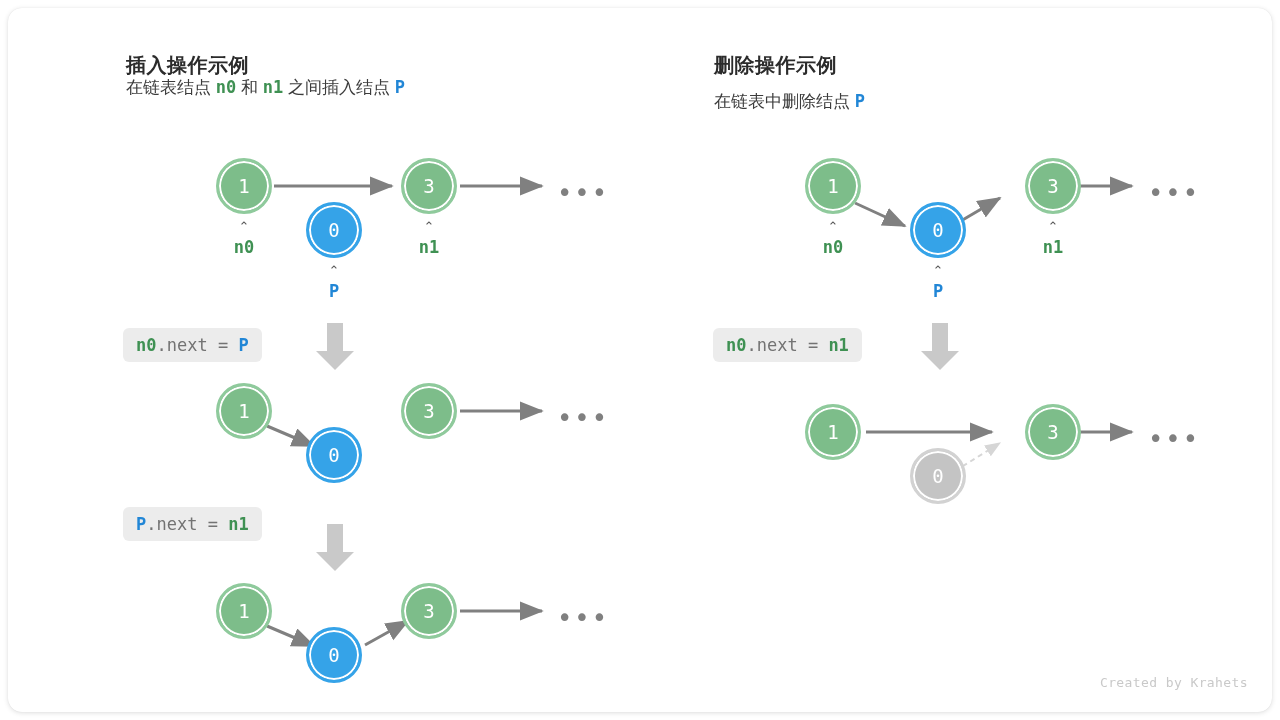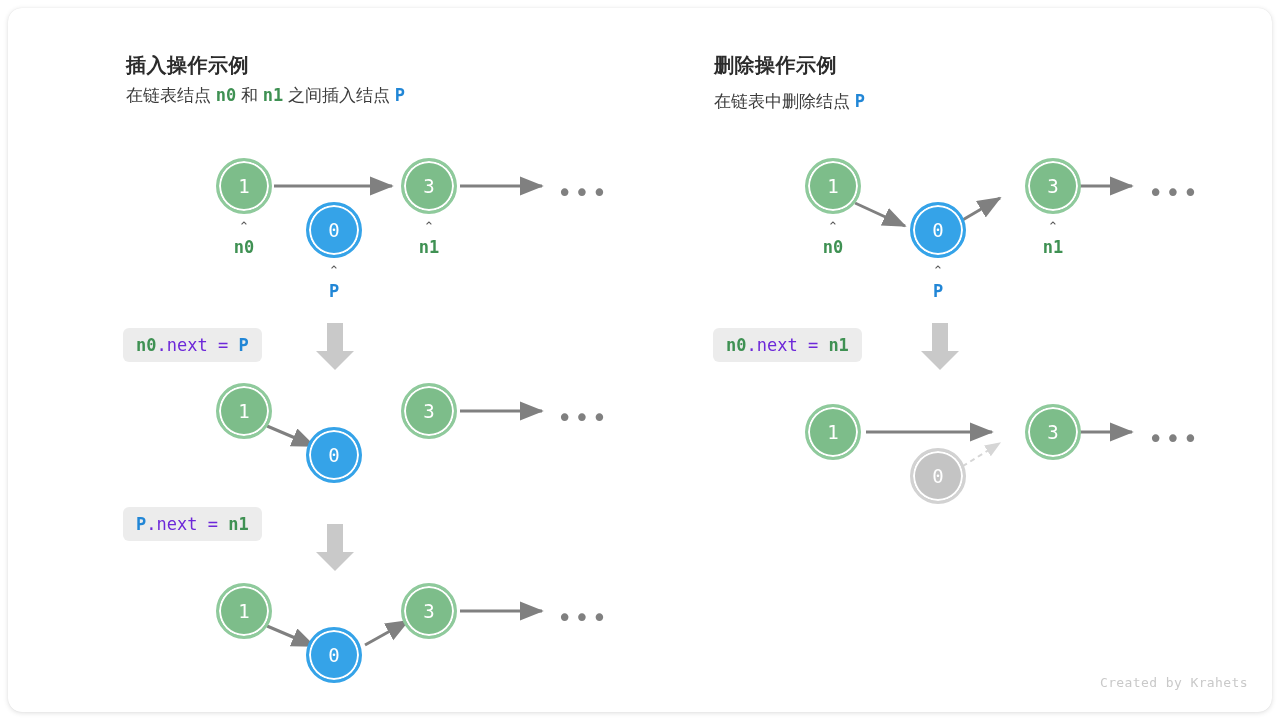--- a/index.html
+++ b/index.html
@@ -108,21 +108,21 @@
   .code-chip {
     position: absolute;
     background: #ececec;
     border-radius: 6px;
     padding: 7px 13px;
     font-family: "DejaVu Sans Mono", "Liberation Mono", monospace;
     font-size: 17px;
     color: #3c3c3c;
     white-space: nowrap;
   }
-  .code-chip .plain { color: #6d28d9; font-weight: normal; }
+  .code-chip .plain { color: #737373; font-weight: normal; }
 
   
   .down-arrow { position: absolute; }
 
   
   .dots {
     position: absolute;
     color: #808080;
     font-size: 26px;
     line-height: 10px;
@@ -153,21 +153,21 @@
 </style>
 </head>
 <body>
 
 <div id="card">
 
   <div class="panel" id="panel-insert">
 
     <div class="panel-title" style="left:118px; top:44px;">插入操作示例</div>
 
-    <div class="panel-sub" style="left:118px; top:76px;">
+    <div class="panel-sub" style="left:118px; top:68px;">
       <span>在链表结点</span>
       <span class="mono green-tok">n0</span>
       <span>和</span>
       <span class="mono green-tok">n1</span>
       <span>之间插入结点</span>
       <span class="mono blue-tok">P</span>
     </div>
 
     <svg class="edges">
       <defs>

